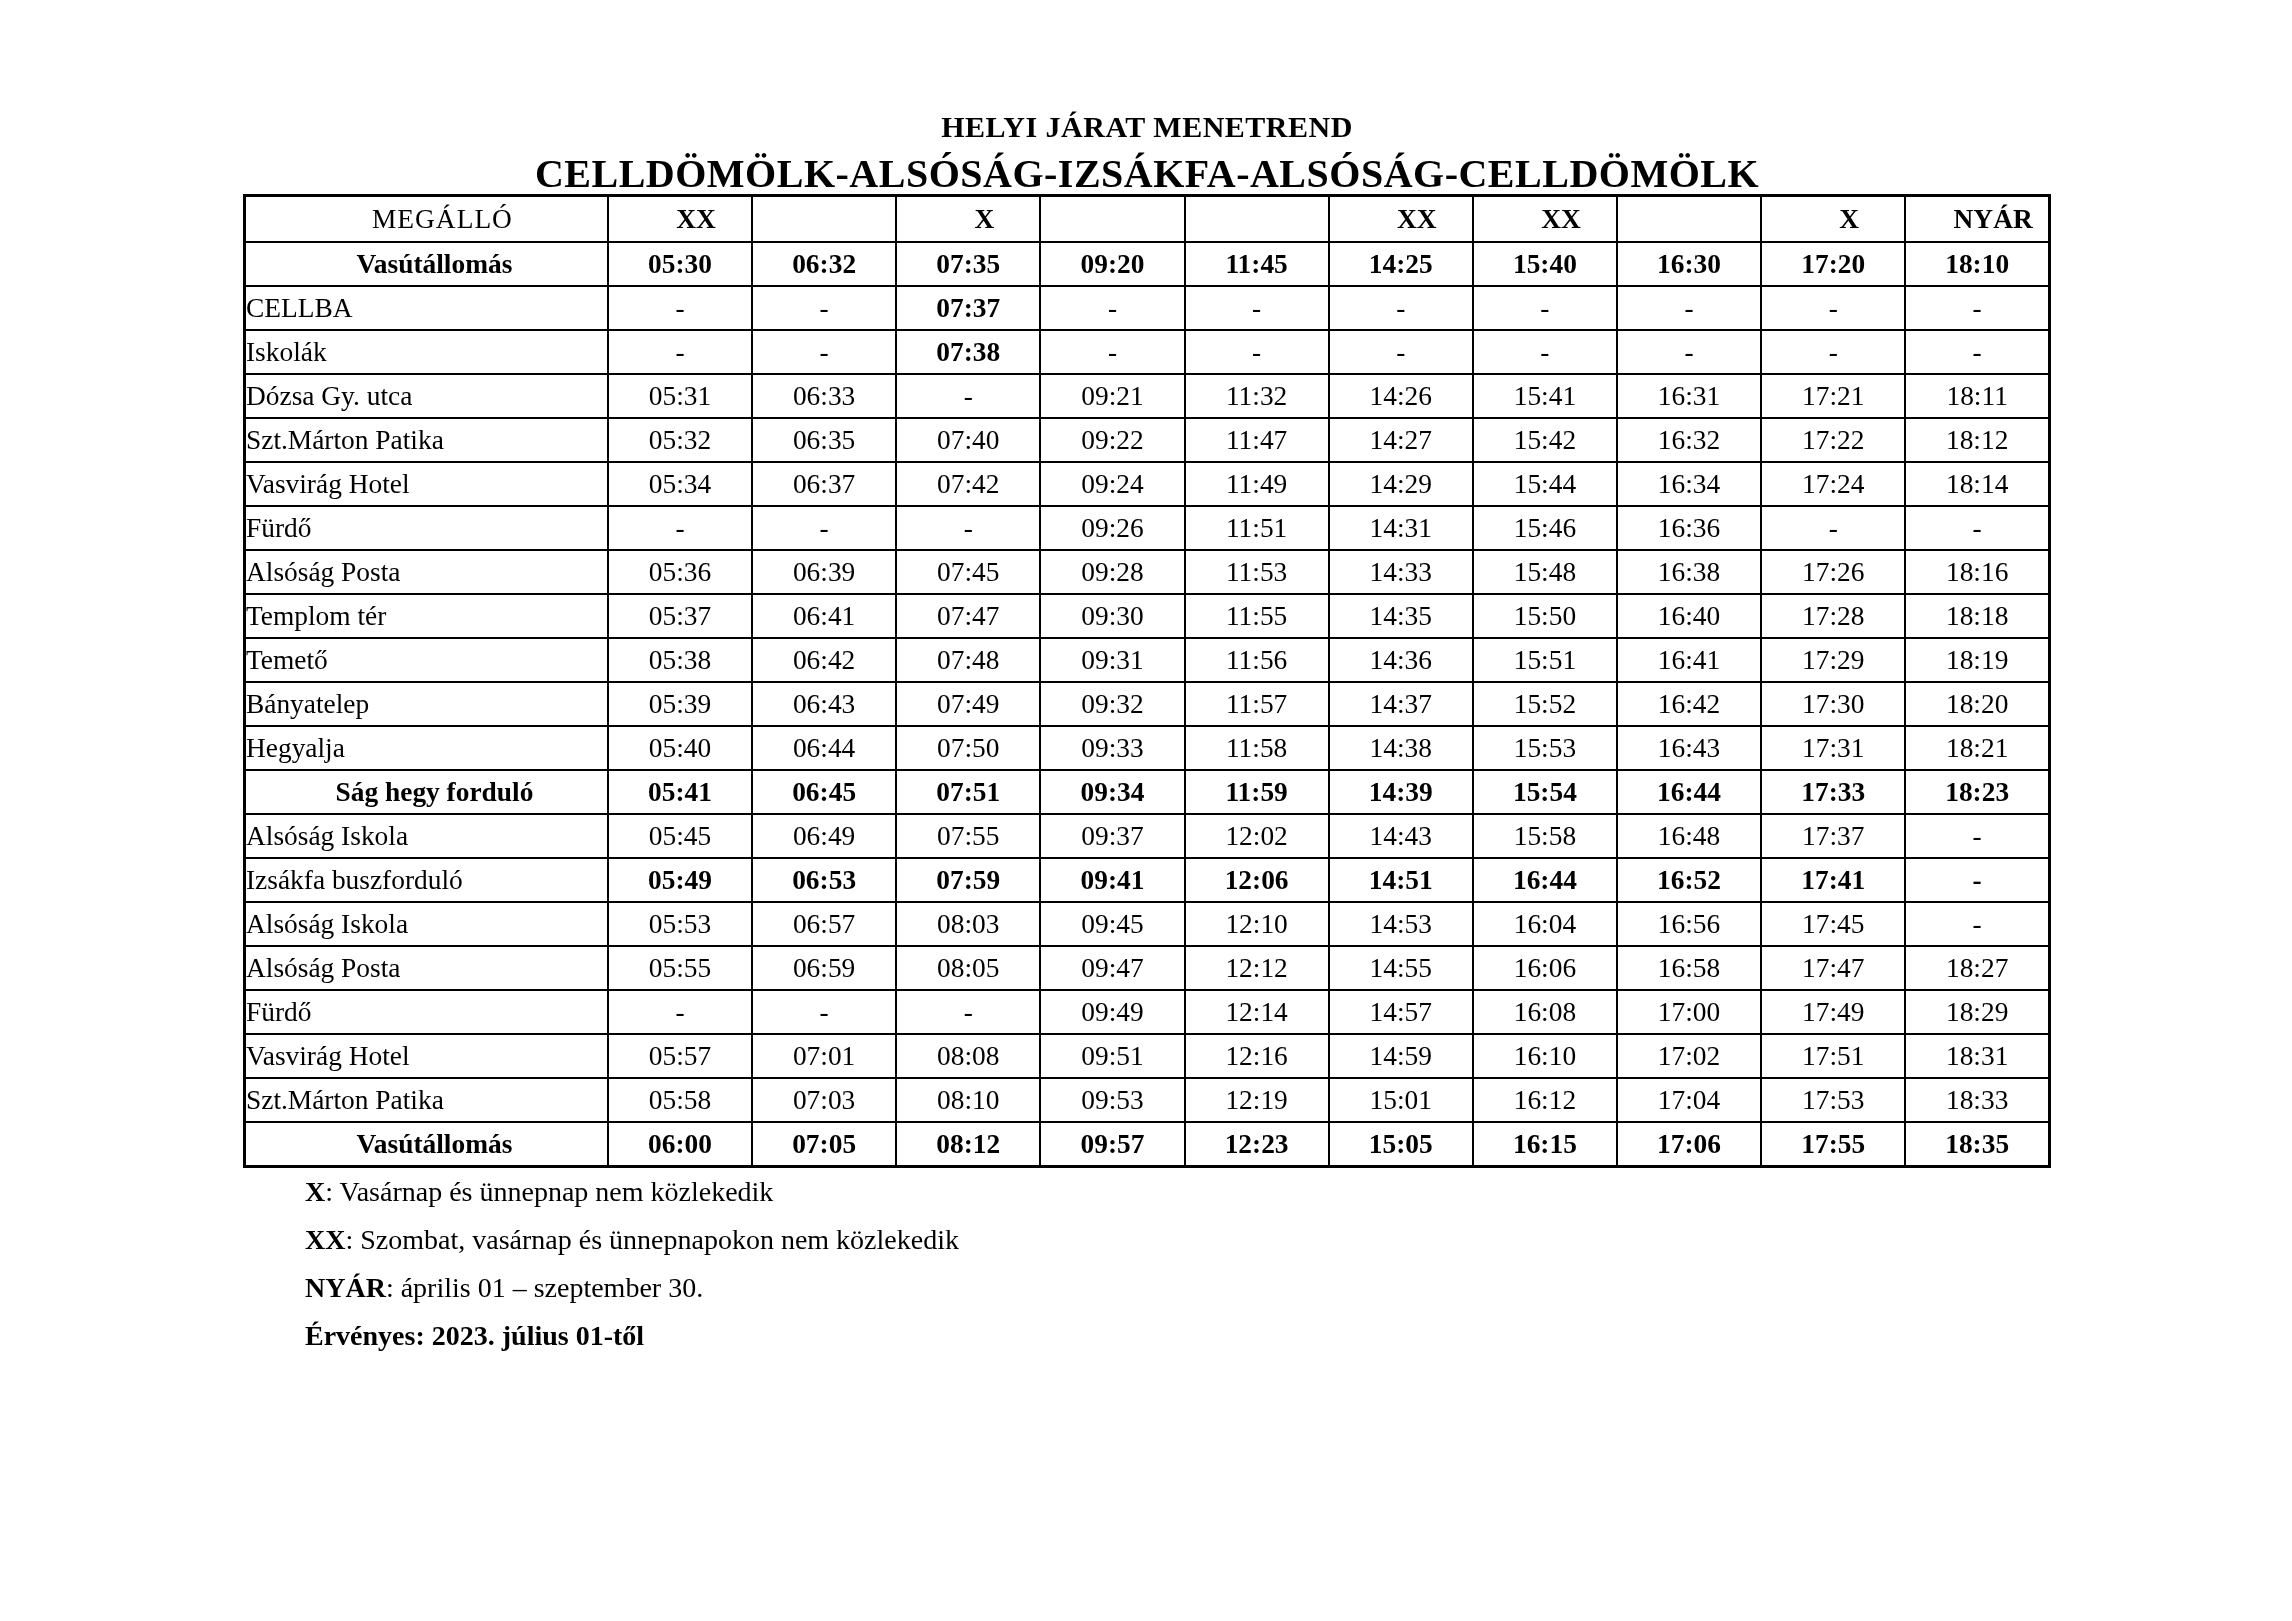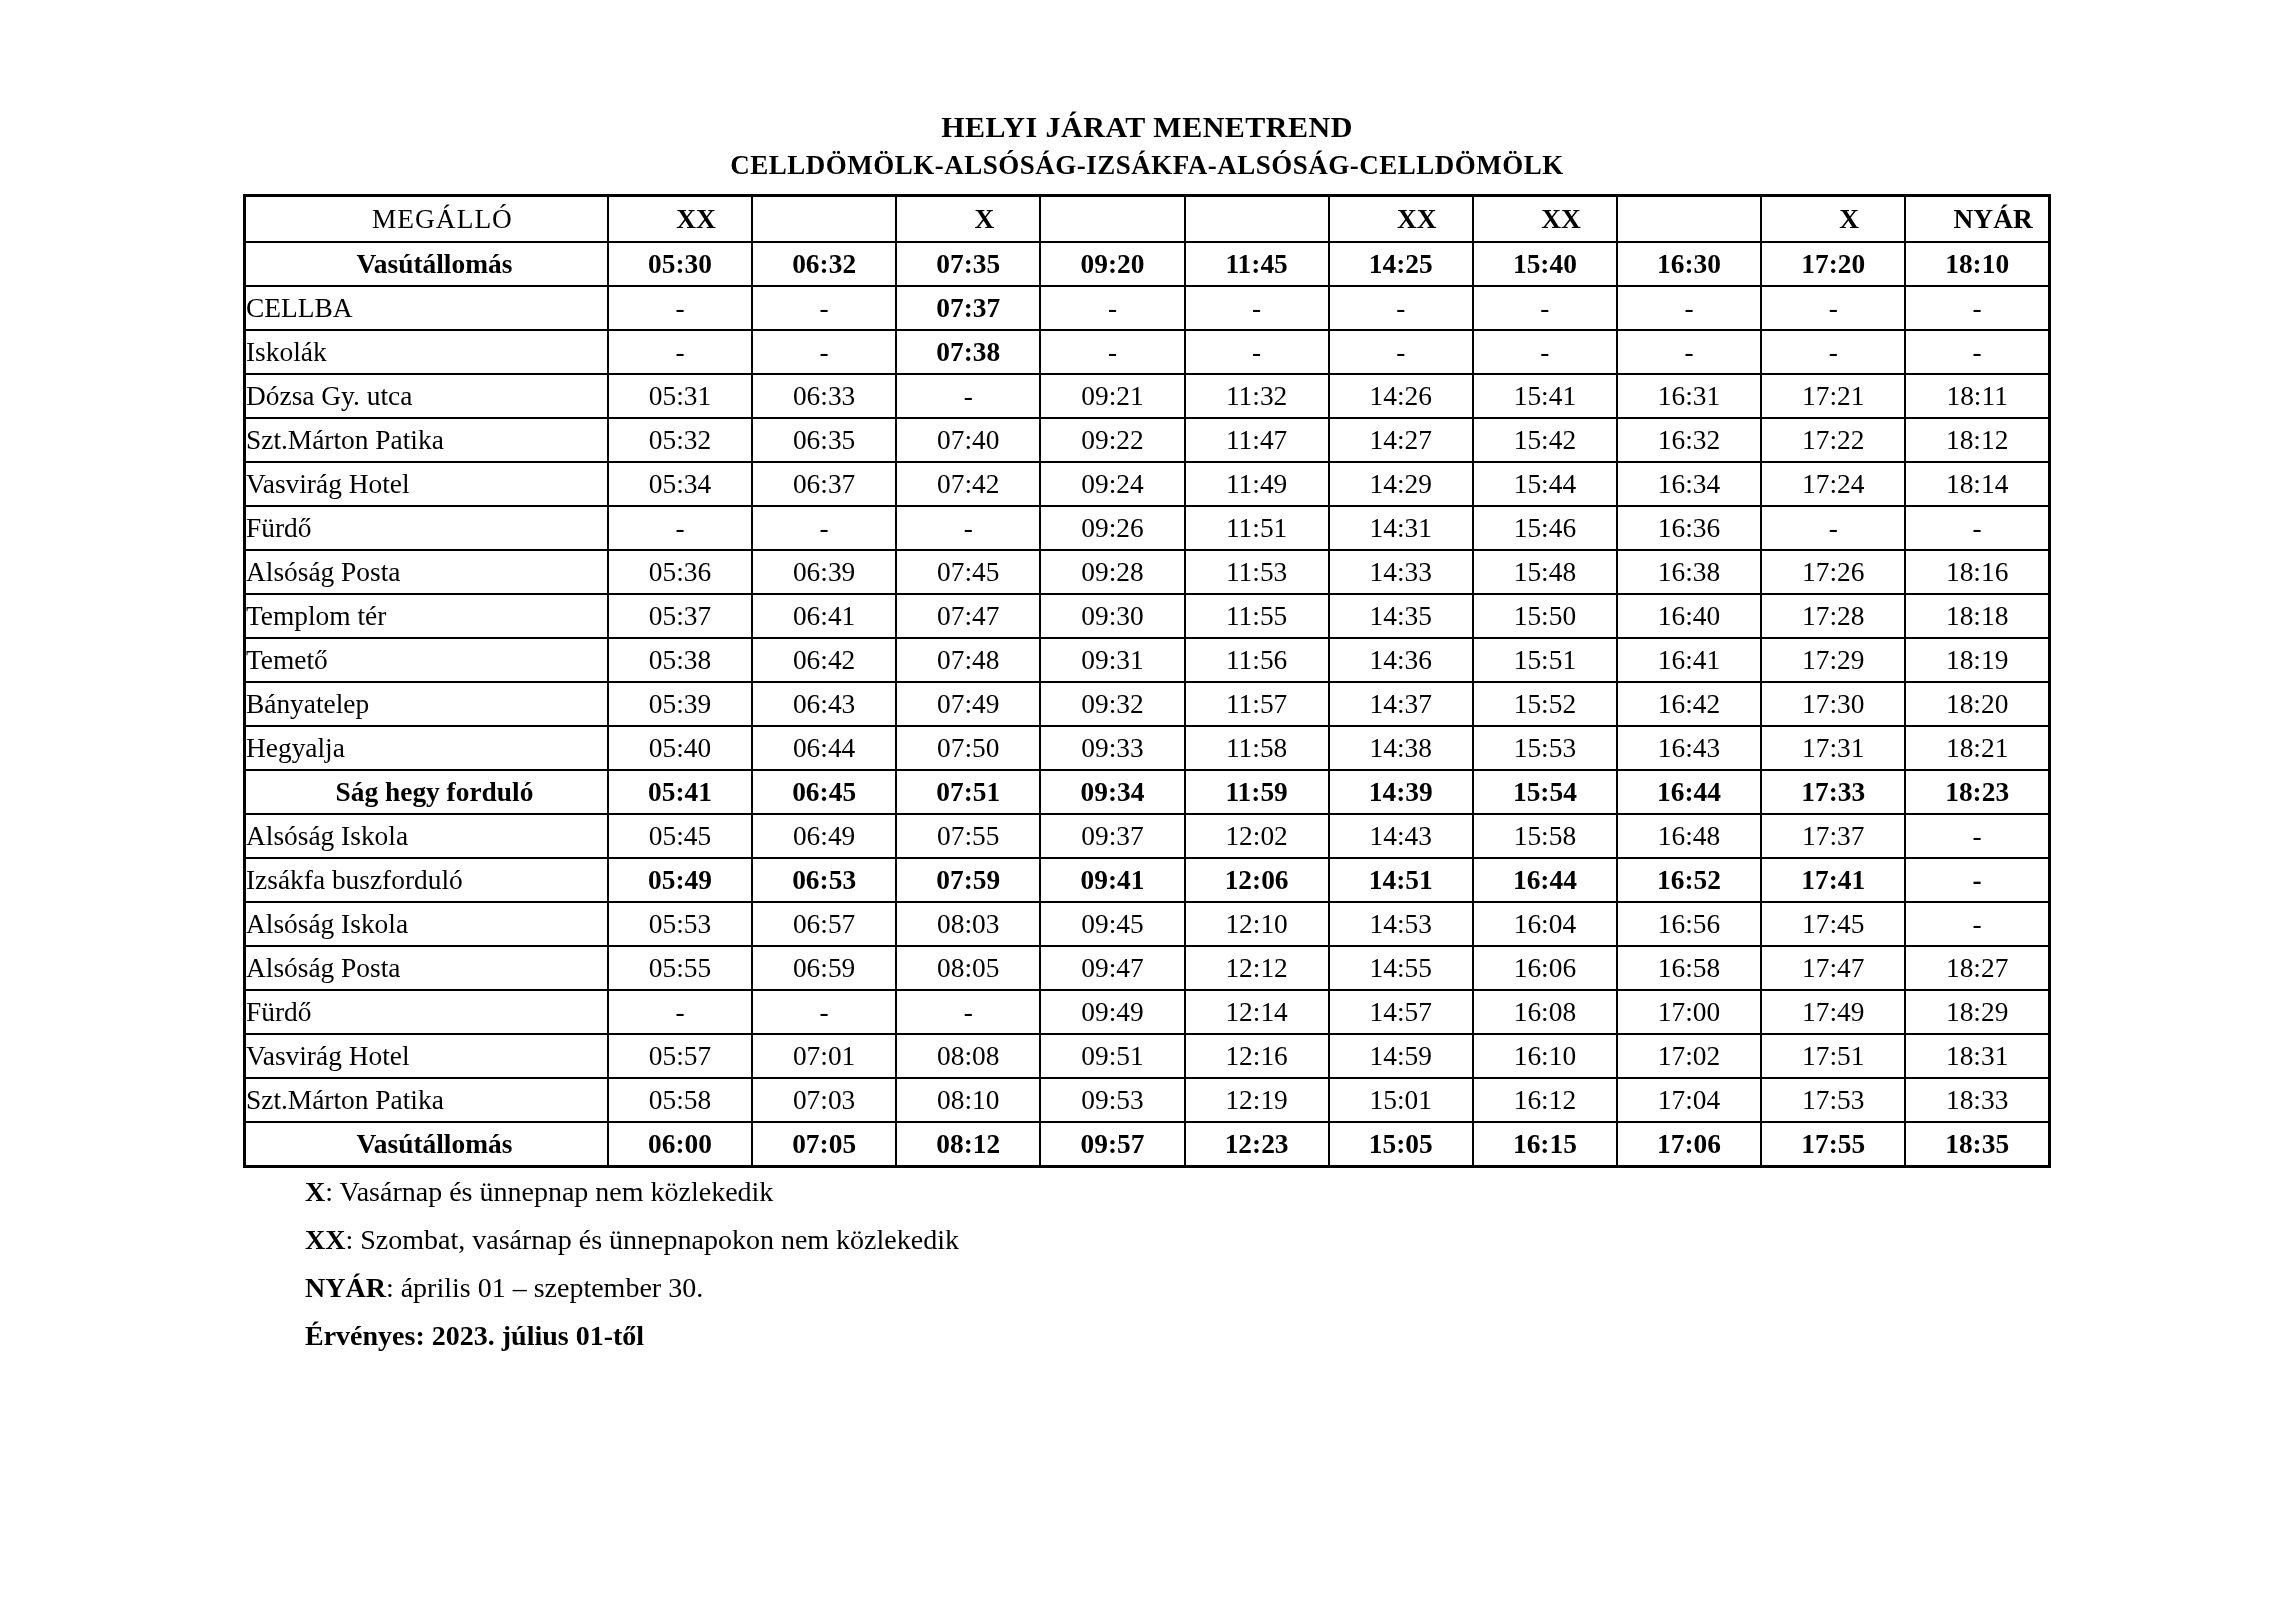--- a/index.html
+++ b/index.html
@@ -26,21 +26,21 @@
     width: 1808px;
     text-align: center;
   }
   .t-title {
     font-size: 30px;
     font-weight: bold;
     letter-spacing: 0.5px;
     margin: 0;
   }
   .t-sub {
-    font-size: 27px;
+    font-size: 40px;
     font-weight: bold;
     letter-spacing: 0.5px;
     margin: 5.9px 0 0 0;
   }
   table.timetable {
     position: absolute;
     left: 243px;
     top: 194px;
     width: 1808px;
     border-collapse: collapse;

